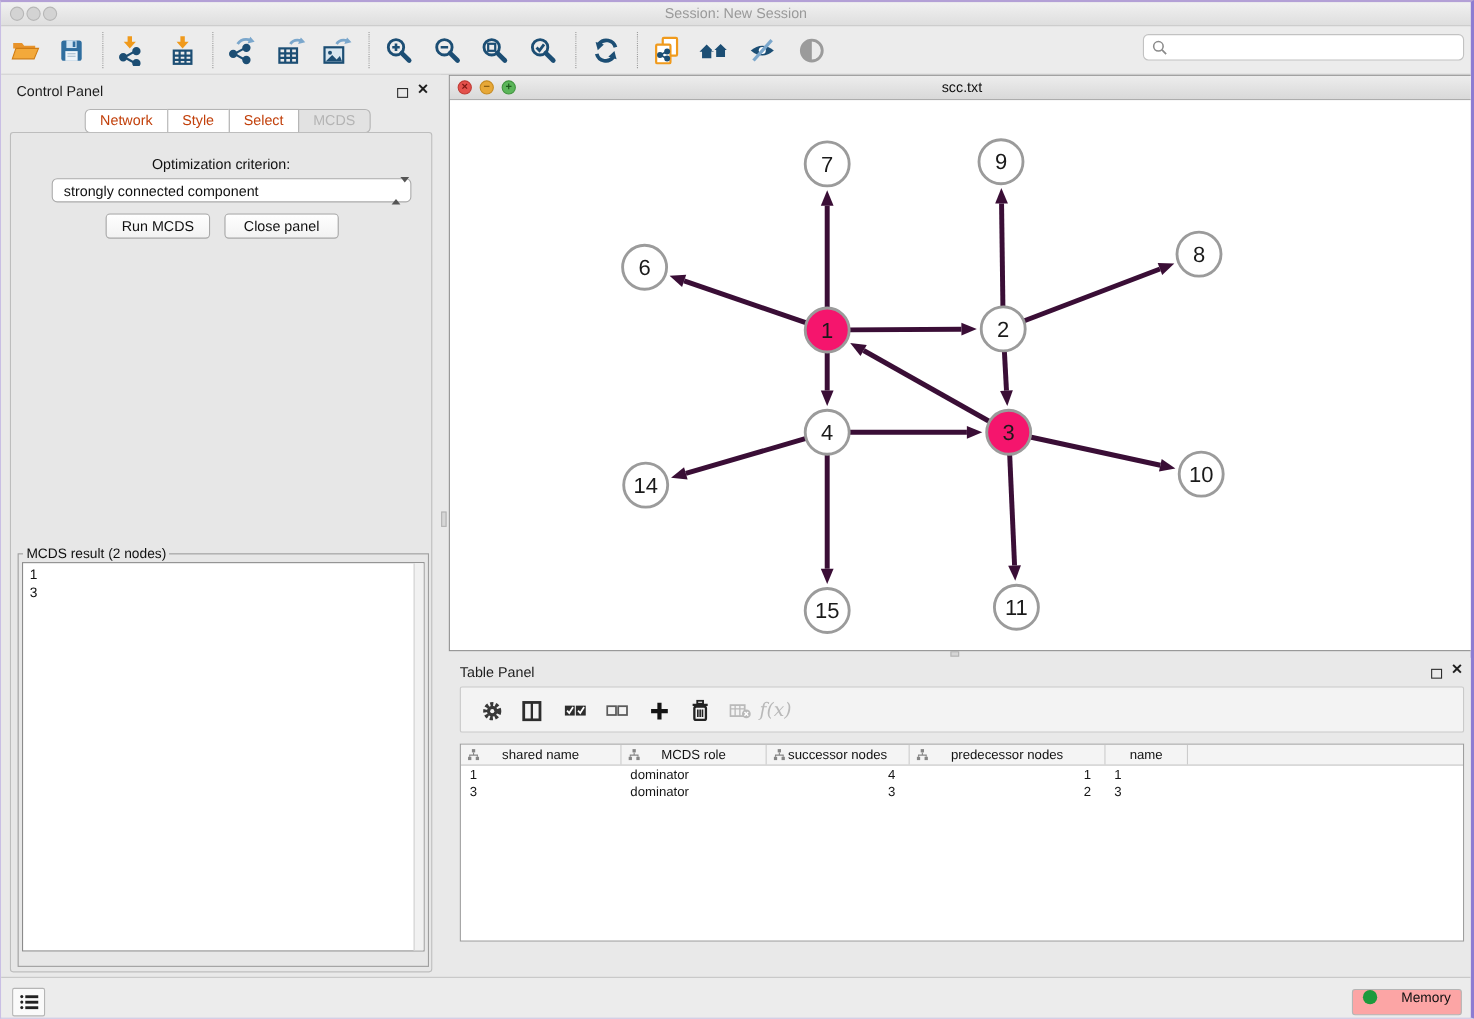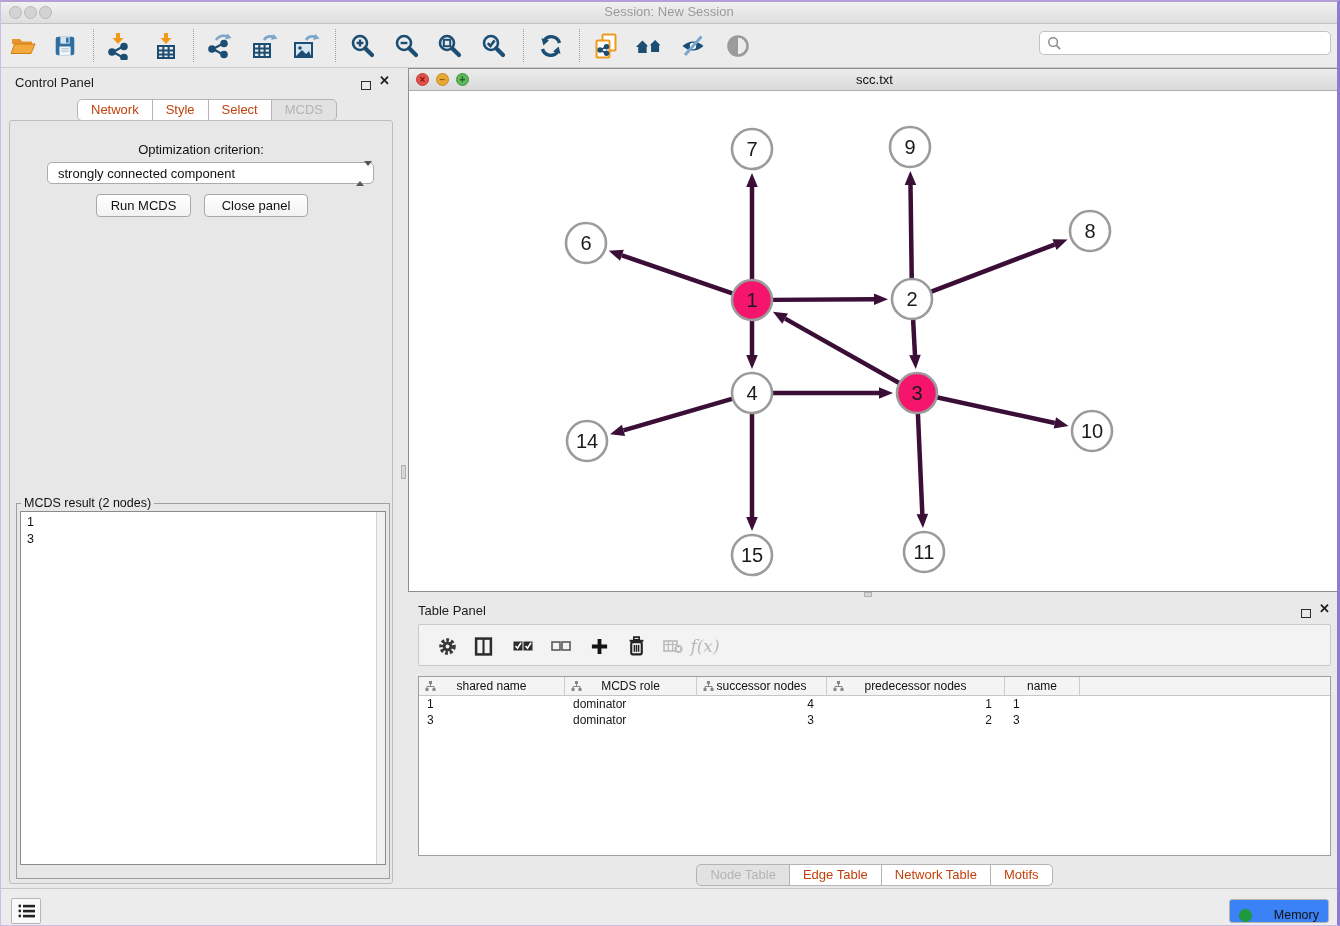--- a/index.html
+++ b/index.html
@@ -77,22 +77,22 @@
   .thead .tcell { justify-content:center; position:relative; border-right:1px solid #cccccc; color:#111; }
   .thead .tree-ico { position:absolute; left:6px; top:4px; }
   .tbody-row { height:16px; }
   .tbody-row .tcell { border-right:none; }
   #table-tabs { left:0; top:266px; width:100%; display:flex; justify-content:center; }
 
   
   #statusbar { left:0; top:886px; width:100%; height:40px; background:#ececec; border-top:1px solid #c6c6c6; }
   #panel-selector { left:10px; top:9px; width:30px; height:26px; background:#fafafa; border:1px solid #b5b5b5; border-radius:2px;
      display:flex; align-items:center; justify-content:center; cursor:pointer; }
-  #memory-btn { right:8px; top:10px; height:24px; padding:0 9px; background:#3b82f6; border:1px solid #b5b5b5; border-radius:3px;
-     display:flex; align-items:flex-end; gap:22px; font-size:12.5px; color:#111; cursor:pointer; }
+  #memory-btn { right:8px; top:10px; height:24px; padding:0 9px; background:#fca5a5; border:1px solid #b5b5b5; border-radius:3px;
+     display:flex; align-items:flex-start; gap:22px; font-size:12.5px; color:#111; cursor:pointer; }
   #memory-dot { width:13px; height:13px; border-radius:50%; background:#1d9a3c; }
 </style>
 </head>
 <body>
 
 <div id="titlebar" class="abs">
   <span class="tl-dot abs" style="left:8px"></span>
   <span class="tl-dot abs" style="left:23px"></span>
   <span class="tl-dot abs" style="left:38px"></span>
   <div class="title">Session: New Session</div>
@@ -467,26 +467,20 @@
         <div class="trow tbody-row">
           <div class="tcell" style="width: 146px; justify-content: flex-start; padding: 0px 0px 0px 8px;">3</div>
           <div class="tcell" style="width: 132px; justify-content: flex-start; padding: 0px 0px 0px 8px;">dominator</div>
           <div class="tcell" style="width: 130px; justify-content: flex-end; padding: 0px 13px 0px 0px;">3</div>
           <div class="tcell" style="width: 178px; justify-content: flex-end; padding: 0px 13px 0px 0px;">2</div>
           <div class="tcell" style="width: 75px; justify-content: flex-start; padding: 0px 0px 0px 8px;">3</div>
         </div>
       </div>
   </div>
 
-  <div id="table-tabs" class="abs tabs">
-      <span class="tab active">Node Table</span>
-      <span class="tab">Edge Table</span>
-      <span class="tab">Network Table</span>
-      <span class="tab">Motifs</span>
-    </div>
 </div>
 
 <div id="statusbar" class="abs">
   <span id="panel-selector" class="abs">
     <svg width="17" height="14" viewBox="0 0 17 14">
       <circle cx="1.8" cy="2" r="1.4" fill="#222"></circle>
         <rect x="5" y="0.8" width="12" height="2.6" fill="#222"></rect>
       <circle cx="1.8" cy="7" r="1.4" fill="#222"></circle>
         <rect x="5" y="5.8" width="12" height="2.6" fill="#222"></rect>
       <circle cx="1.8" cy="12" r="1.4" fill="#222"></circle>

